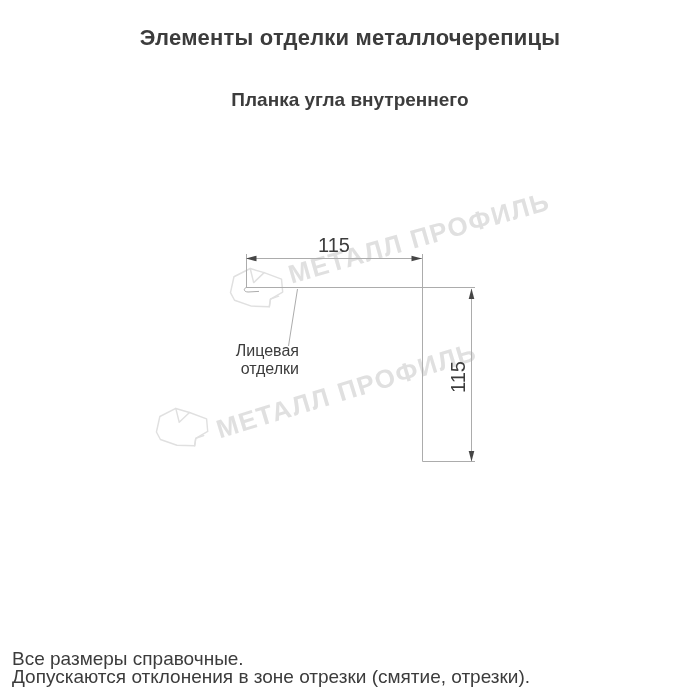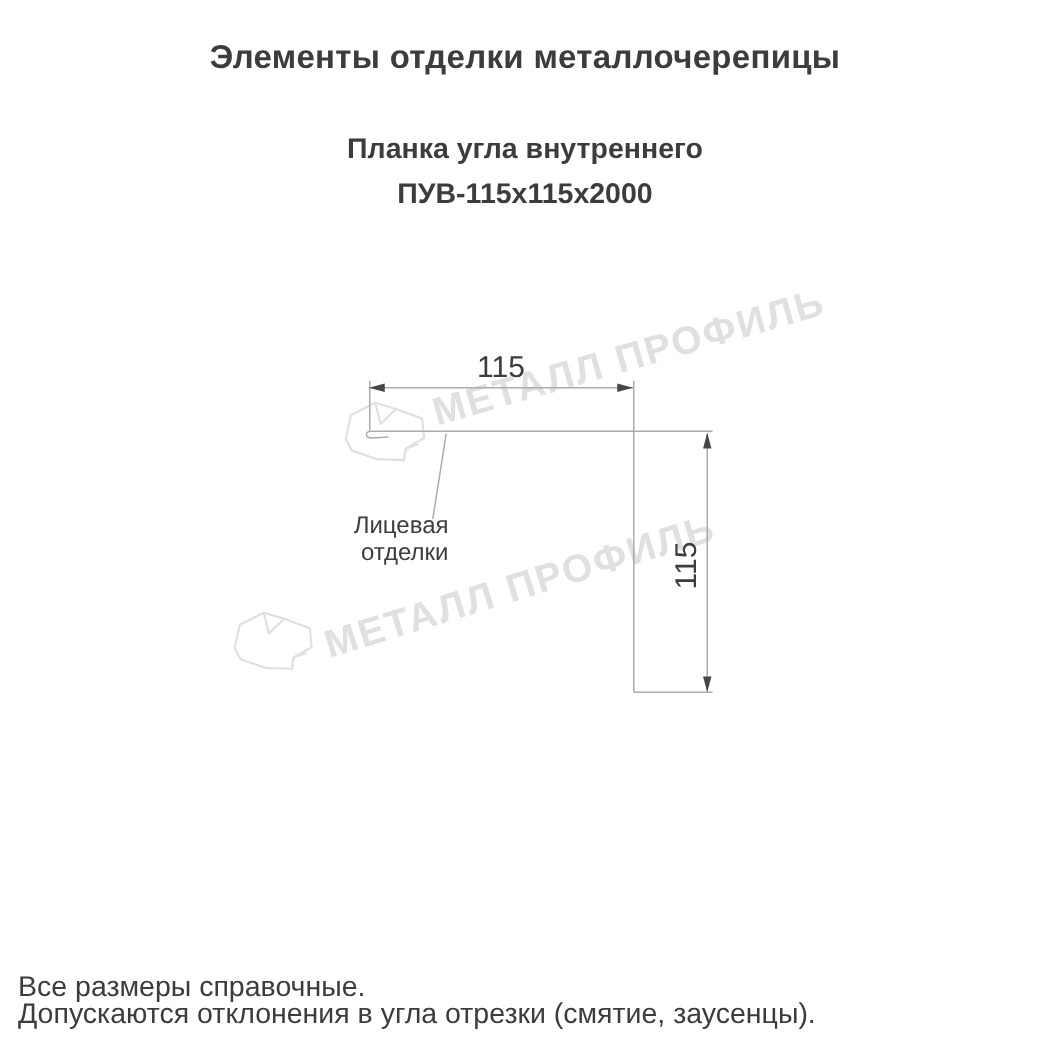--- a/index.html
+++ b/index.html
@@ -61,21 +61,20 @@
     <svg class="wm-logo wm-logo-bottom" viewBox="0 0 100 80" preserveAspectRatio="none">
       <path d="M6,47 L12,20 L40,6 L64,13 L94,24 L96,46 L75,58 L73,71 L42,70 L13,60 Z"></path>
       <path d="M40,6 L46,30 L64,13"></path>
       <path d="M73,71 L75,58 L89,53"></path>
     </svg>
     <div class="wm-text wm-bottom">МЕТАЛЛ ПРОФИЛЬ</div>
   </div>
 
   <div class="heading product-name">Планка угла внутреннего</div>
   <div class="heading title">Элементы отделки металлочерепицы</div>
-  <div class="heading product-code">ПУВ-115х115х2000</div>
 
   <svg class="drawing" width="700" height="700" viewBox="0 0 700 700">
 
     <path class="dline" d="M246,287.5 H475"></path>
 
     <path class="dline" d="M246.5,287.5 C243.5,288.2 243.2,291.8 248,292 L259,291.4"></path>
 
     <path class="dline" d="M422.5,254 V461.5"></path>
 
     <path class="dline" d="M422.5,461.5 H475"></path>
@@ -96,15 +95,15 @@
 
   <div class="dim-label dim-top-label">115</div>
   <div class="dim-label dim-right-label">115</div>
 
   <div class="face-label">
     <div>Лицевая</div>
     <div>отделки</div>
   </div>
 
   <div class="footer-note note1">Все размеры справочные.</div>
-  <div class="footer-note note2">Допускаются отклонения в угла отрезки (смятие, заусенцы).</div>
+  <div class="footer-note note2">Допускаются отклонения в зоне отрезки (смятие, отрезки).</div>
 
 </div>
 
 </body></html>

